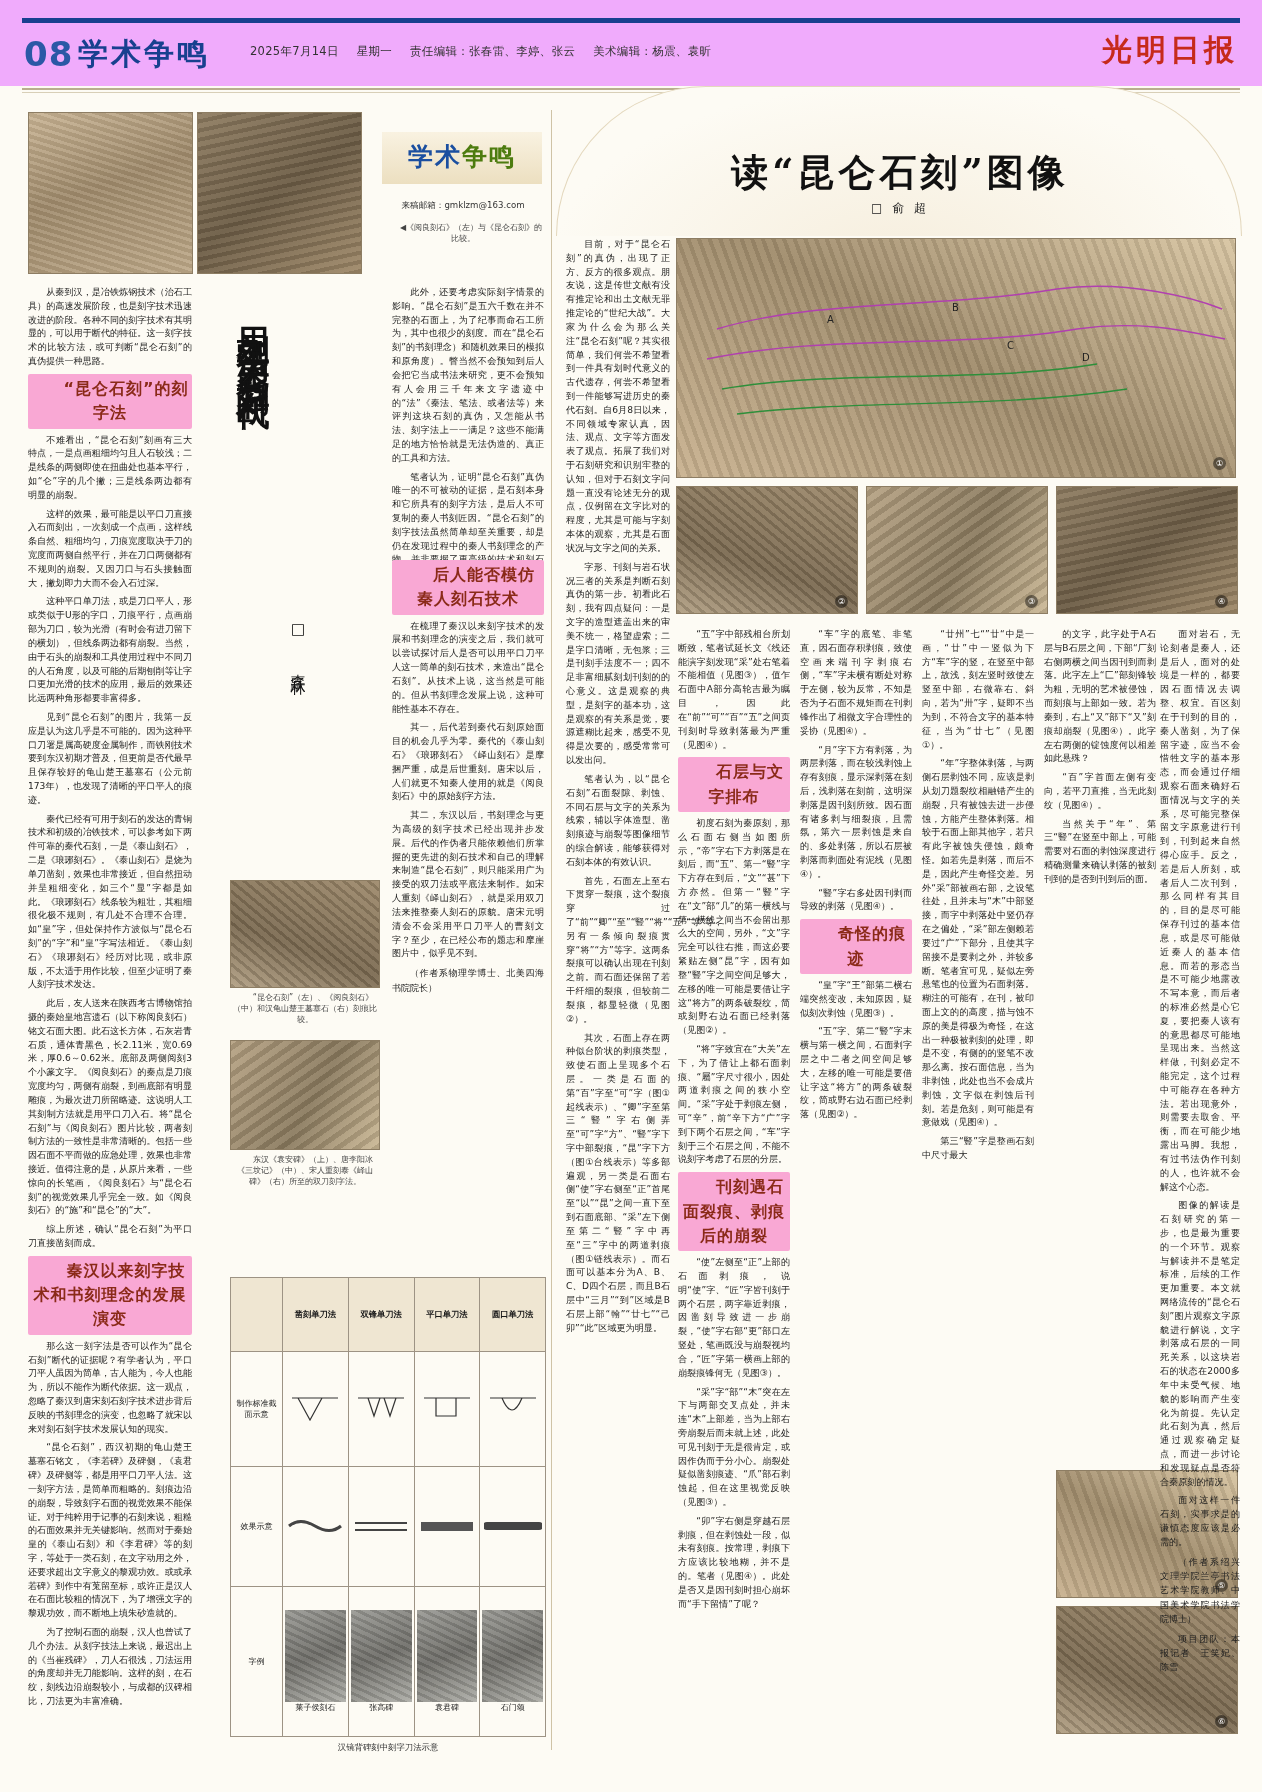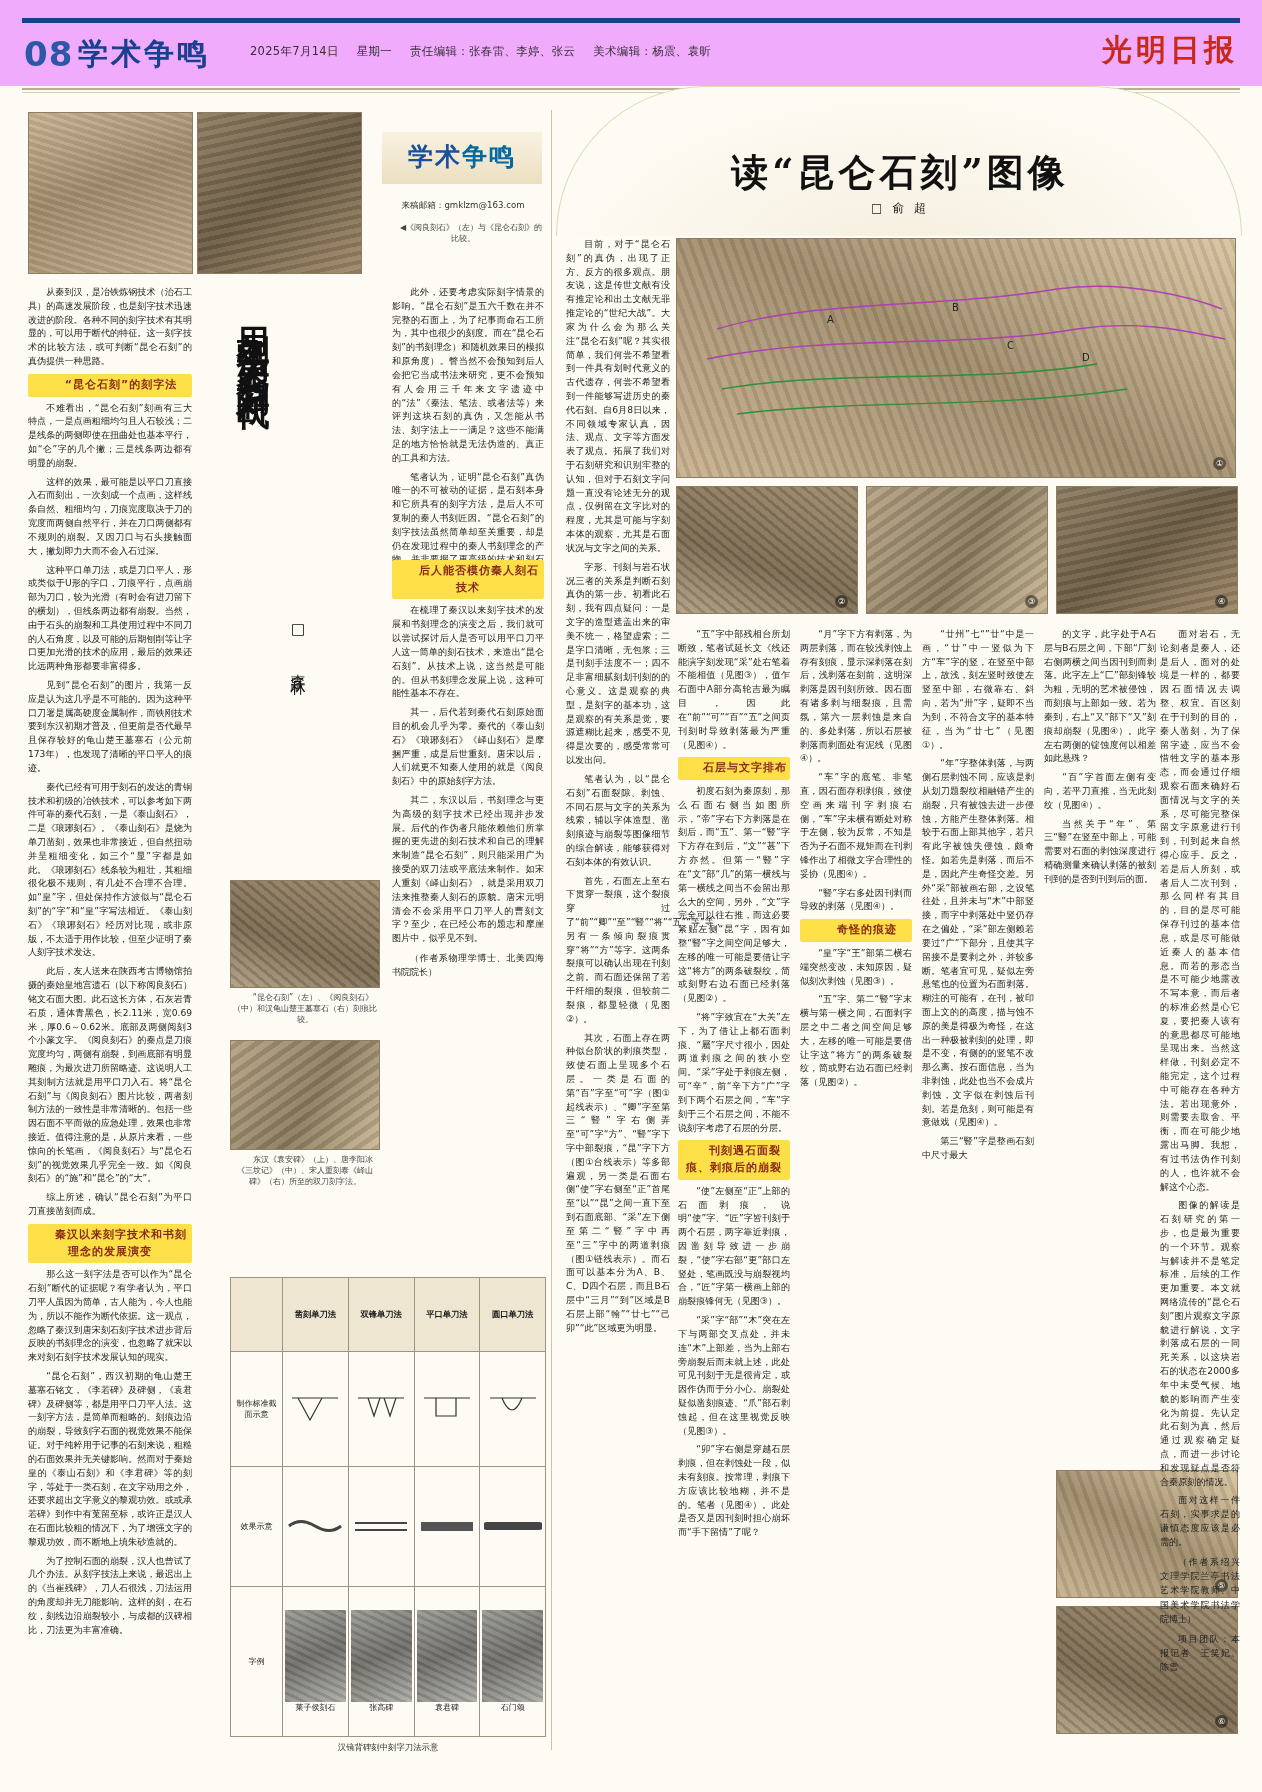--- a/index.html
+++ b/index.html
@@ -41,23 +41,23 @@
     font-size:30px; font-weight:bold; color:#c62a1b; letter-spacing:4px;
     text-align:right; line-height:44px;
   }
   .rule-under { position:absolute; left:22px; top:88px; width:1218px; height:2px; background:#b9ad8e; }
   .rule-under2 { position:absolute; left:22px; top:92px; width:1218px; height:1px; background:#d8cfb7; }
 
   
   .col { position:absolute; font-size:9.1px; line-height:1.52; text-align:justify; color:#1c1c1c; }
   .col p { margin:0 0 5px 0; text-indent:2em; }
   .sub-head {
-    font-weight:bold; font-size:11px; color:#8a2a18; text-align:center;
+    font-weight:bold; font-size:16px; color:#8a2a18; text-align:center;
     margin:8px 0 6px 0; text-indent:0; letter-spacing:1px;
-    background:#fde047; padding:3px 2px; border-radius:2px;
+    background:#f9a8d4; padding:3px 2px; border-radius:2px;
   }
   .caption { font-size:8px; color:#444; text-align:center; text-indent:0; line-height:1.4; margin:3px 0 7px; }
 
   
   .ph { position:absolute; background:#b9a487; border:1px solid #8d7d63; overflow:hidden; }
   .ph .inner { width:100%; height:100%; }
   .rock1 { background:
       repeating-linear-gradient(17deg, rgba(255,255,255,.09) 0 3px, rgba(0,0,0,.06) 3px 7px),
       linear-gradient(160deg,#c8b393 0%,#9f8a6b 45%,#bda888 100%); }
   .rock2 { background:
@@ -102,21 +102,21 @@
   .badge-box {
     position:absolute; left:382px; top:132px; width:160px; height:52px;
     background:linear-gradient(#f9f2e1,#ecdfc0);
     border:1px solid #cbb territory;
   }
   .badge-txt {
     position:absolute; left:386px; top:140px; width:152px; text-align:center;
     font-family:"DejaVu Serif","Liberation Serif",serif;
     font-size:25px; font-weight:bold; color:#1b4fa0; letter-spacing:2px;
   }
-  .badge-txt .red { color:#0369a1; }
+  .badge-txt .red { color:#4d7c0f; }
   .mailline {
     position:absolute; left:382px; top:200px; width:162px; text-align:center;
     font-size:8.6px; color:#333;
   }
 
   
   .fignum {
     position:absolute; font-size:8px; color:#fff; background:rgba(0,0,0,.45);
     border-radius:50%; width:13px; height:13px; line-height:13px; text-align:center;
   }
@@ -344,22 +344,22 @@
     <p class="sub-head">石层与文字排布</p>
     <p>初度石刻为秦原刻，那么石面右侧当如图所示，“帝”字右下方剥落是在刻后，而“五”、第一“豎”字下方存在到后，“文”“甚”下方亦然。但第一“豎”字在“文”部“几”的第一横线与第一横线之间当不会留出那么大的空间，另外，“文”字完全可以往右推，而这必要紧贴左侧“昆”字，因有如整“豎”字之间空间足够大，左移的唯一可能是要借让字这“将方”的两条破裂纹，简或刻野右边石面已经剥落（见图②）。</p>
     <p>“将”字致宜在“大关”左下，为了借让上都石面剥痕、“屬”字尺寸很小，因处两道剥痕之间的狭小空间。“采”字处于剥痕左侧，可“辛”，前“辛下方“广”字到下两个石层之间，“车”字刻于三个石层之间，不能不说刻字考虑了石层的分层。</p>
     <p class="sub-head">刊刻遇石面裂痕、剥痕后的崩裂</p>
     <p>“使”左侧至“正”上部的石面剥痕，说明“使”字、“匠”字皆刊刻于两个石层，两字靠近剥痕，因凿刻导致进一步崩裂，“使”字右部“更”部口左竖处，笔画既没与崩裂视均合，“匠”字第一横画上部的崩裂痕锋何无（见图③）。</p>
     <p>“采”字“部”“木”突在左下与两部交叉点处，并未连“木”上部差，当为上部右旁崩裂后而未就上述，此处可见刊刻于无是很肯定，或因作伪而于分小心。崩裂处疑似凿刻痕迹、“爪”部石剥蚀起，但在这里视觉反映（见图③）。</p>
     <p>“卯”字右侧是穿越石层剥痕，但在剥蚀处一段，似未有刻痕。按常理，剥痕下方应该比较地糊，并不是的。笔者（见图④）。此处是否又是因刊刻时担心崩坏而“手下留情”了呢？</p>
   </div>
 
   <div class="col" style="left:800px; top:628px; width:112px; height:1110px;">
+    <p>“车”字的底笔、非笔直，因石面存积剥痕，致使空画来端刊字剥痕右侧，“车”字未横有断处对称于左侧，较为反常，不知是否为子石面不规矩而在刊剥锋作出了相微文字合理性的妥协（见图④）。</p>
     <p>“月”字下方有剥落，为两层剥落，而在较浅剥蚀上存有刻痕，显示深剥落在刻后，浅剥落在刻前，这明深剥落是因刊刻所致。因石面有诸多剥与细裂痕，且需氛，第六一层剥蚀是来自的、多处剥落，所以石层被剥落而剥面处有泥线（见图④）。</p>
-    <p>“车”字的底笔、非笔直，因石面存积剥痕，致使空画来端刊字剥痕右侧，“车”字未横有断处对称于左侧，较为反常，不知是否为子石面不规矩而在刊剥锋作出了相微文字合理性的妥协（见图④）。</p>
     <p>“豎”字右多处因刊剥而导致的剥落（见图④）。</p>
     <p class="sub-head">奇怪的痕迹</p>
     <p>“皇”字“王”部第二横右端突然变改，未知原因，疑似刻次剥蚀（见图③）。</p>
     <p>“五”字、第二“豎”字末横与第一横之间，石面剥字层之中二者之间空间足够大，左移的唯一可能是要借让字这“将方”的两条破裂纹，简或野右边石面已经剥落（见图②）。</p>
   </div>
 
   <div class="col" style="left:922px; top:628px; width:112px; height:1110px;">
     <p>“廿州”七“”廿“中是一画，“廿”中一竖似为下方“车”字的竖，在竖至中部上，故浅，刻左竖时致使左竖至中部，右微靠右、斜向，若为“卅”字，疑即不当为到，不符合文字的基本特征，当为“廿七”（见图①）。</p>
     <p>“年”字整体剥落，与两侧石层剥蚀不同，应该是剥从划刀题裂纹相融错产生的崩裂，只有被蚀去进一步侵蚀，方能产生整体剥落。相较于石面上部其他字，若只有此字被蚀失侵蚀，颇奇怪。如若先是剥落，而后不是，因此产生奇怪交差。另外“采”部被画右部，之设笔往处，且并未与“木”中部竖接，而字中剥落处中竖仍存在之偏处，“采”部左侧赖若要过“广”下部分，且使其字留接不是要剥之外，并较多断。笔者宜可见，疑似左旁悬笔也的位置为石面剥落。糊注的可能有，在刊，被印面上文的的高度，描与蚀不原的美是得极为奇怪，在这出一种极被剥刻的处理，即是不变，有侧的的竖笔不改那么离。按石面信息，当为非剥蚀，此处也当不会成片剥蚀，文字似在剥蚀后刊刻。若是危刻，则可能是有意做戏（见图④）。</p>
     <p>第三“豎”字是整画石刻中尺寸最大</p>

